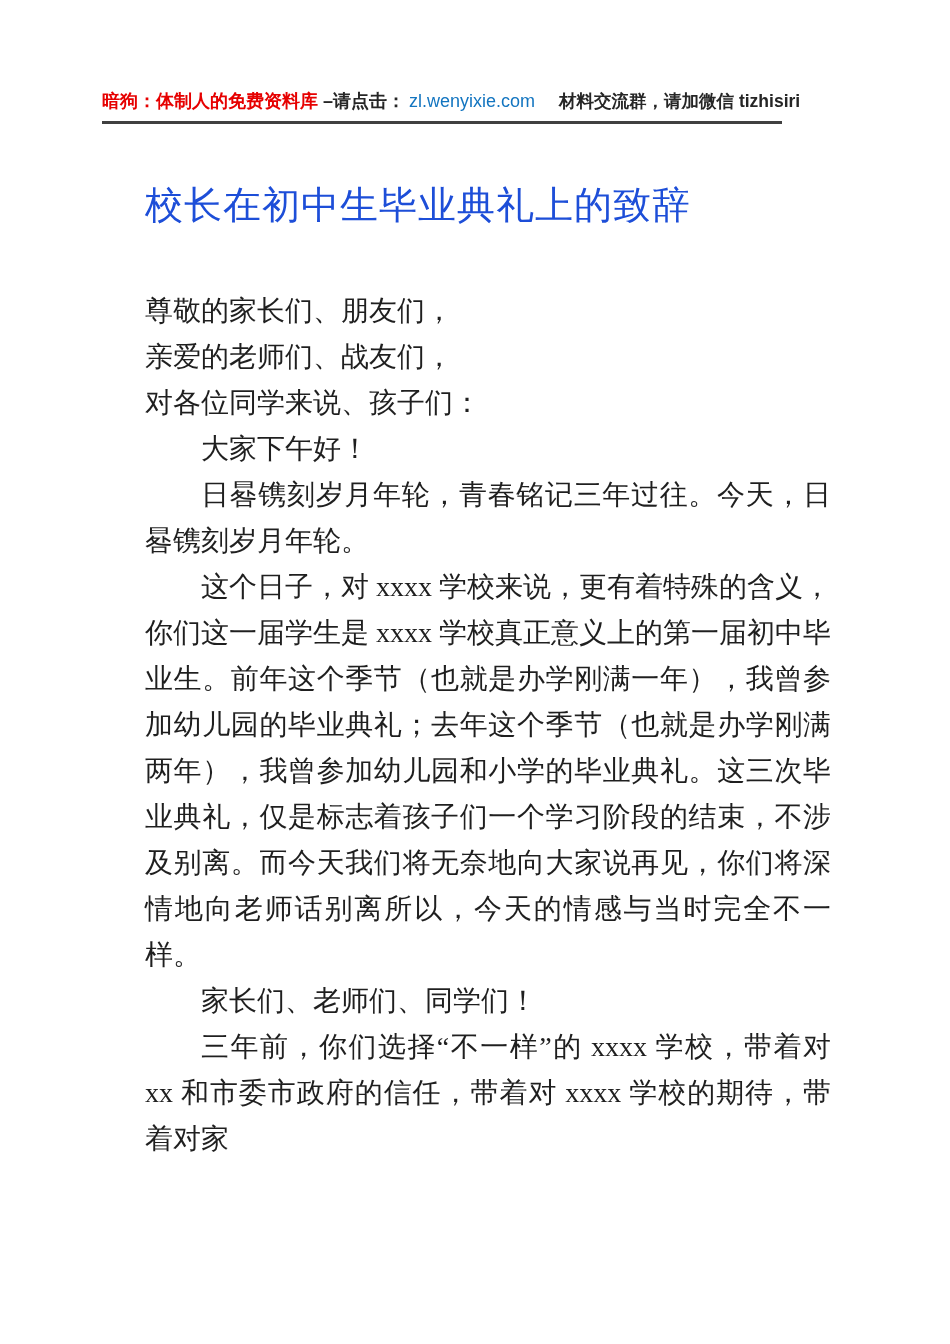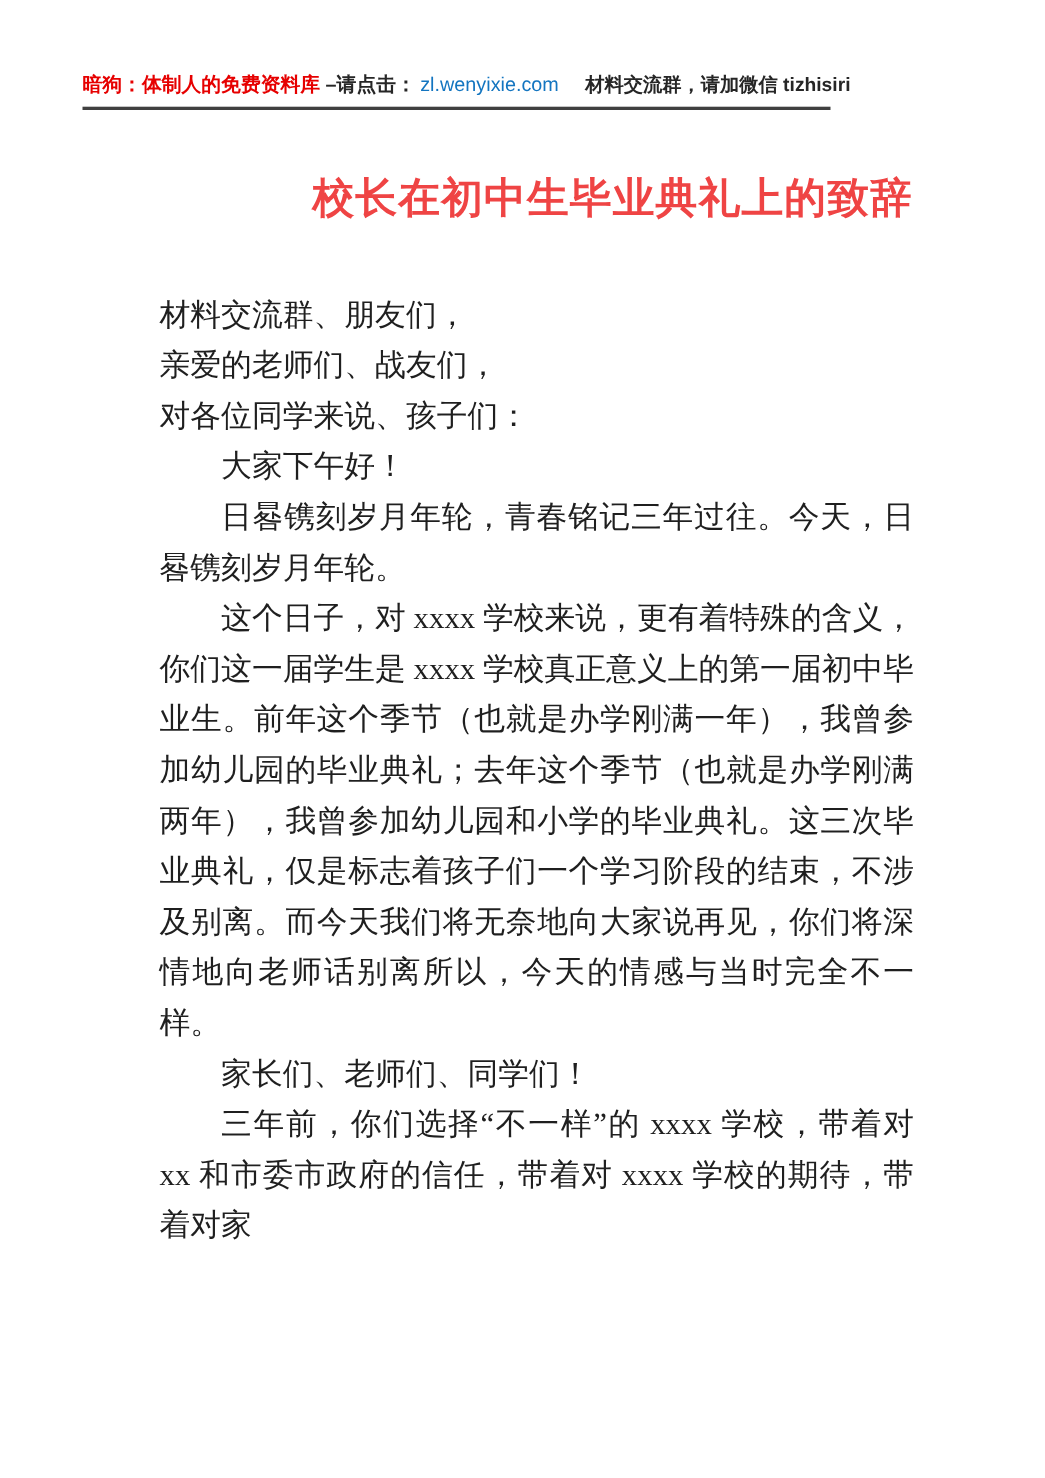--- a/index.html
+++ b/index.html
@@ -11,23 +11,23 @@
     position: relative;
     width: 950px;
     height: 1344px;
     background: #ffffff;
     overflow: hidden;
     font-family: "Liberation Serif", "DejaVu Serif", serif;
   }
 
   
   .banner {
-    margin-left: 75px;
+    margin-left: 102px;
     width: 680px;
-    padding-top: 64px;
+    padding-top: 88px;
     padding-bottom: 7px;
     border-bottom: 3px solid var(--rule, #404040);
     font-family: "Liberation Sans", "DejaVu Sans", sans-serif;
     font-size: 18px;
     white-space: nowrap;
     line-height: 26px;
   }
   .banner .brand {
     color: var(--brand-red, #e60000);
     font-weight: 700;
@@ -46,25 +46,25 @@
   .banner .note {
     color: var(--header-text, #262626);
     font-weight: 600;
     margin-left: 24px;
     font-size: 17.5px;
   }
 
   
   .doc-title {
     margin: 58px 120px 0 145px;
-    text-align: right;
+    text-align: left;
     font-size: 38px;
     line-height: 46px;
-    font-weight: 700;
-    color: #ef4444;
+    font-weight: 400;
+    color: #1d4ed8;
     letter-spacing: 1px;
     font-family: "Liberation Serif", "DejaVu Serif", serif;
   }
 
   
   .doc-body {
     margin: 60px 0 0 145px;
     width: 686px;
     font-size: 28px;
     line-height: 46px;
@@ -84,21 +84,21 @@
 
 <div class="page">
 
   <div class="banner">
     <span class="brand">暗狗：体制人的免费资料库</span><span class="prompt">–请点击：</span><a class="link">zl.wenyixie.com</a><span class="note">材料交流群，请加微信 tizhisiri</span>
   </div>
 
   <h1 class="doc-title">校长在初中生毕业典礼上的致辞</h1>
 
   <div class="doc-body">
-    <p>材料交流群、朋友们，</p>
+    <p>尊敬的家长们、朋友们，</p>
     <p>亲爱的老师们、战友们，</p>
     <p>对各位同学来说、孩子们：</p>
     <p class="indent">大家下午好！</p>
     <p class="indent">日晷镌刻岁月年轮，青春铭记三年过往。今天，日晷镌刻岁月年轮。</p>
     <p class="indent">这个日子，对 xxxx 学校来说，更有着特殊的含义，你们这一届学生是 xxxx 学校真正意义上的第一届初中毕业生。前年这个季节（也就是办学刚满一年），我曾参加幼儿园的毕业典礼；去年这个季节（也就是办学刚满两年），我曾参加幼儿园和小学的毕业典礼。这三次毕业典礼，仅是标志着孩子们一个学习阶段的结束，不涉及别离。而今天我们将无奈地向大家说再见，你们将深情地向老师话别离所以，今天的情感与当时完全不一样。</p>
     <p class="indent">家长们、老师们、同学们！</p>
     <p class="indent">三年前，你们选择“不一样”的 xxxx 学校，带着对 xx 和市委市政府的信任，带着对 xxxx 学校的期待，带着对家</p>
   </div>
 
 </div>

